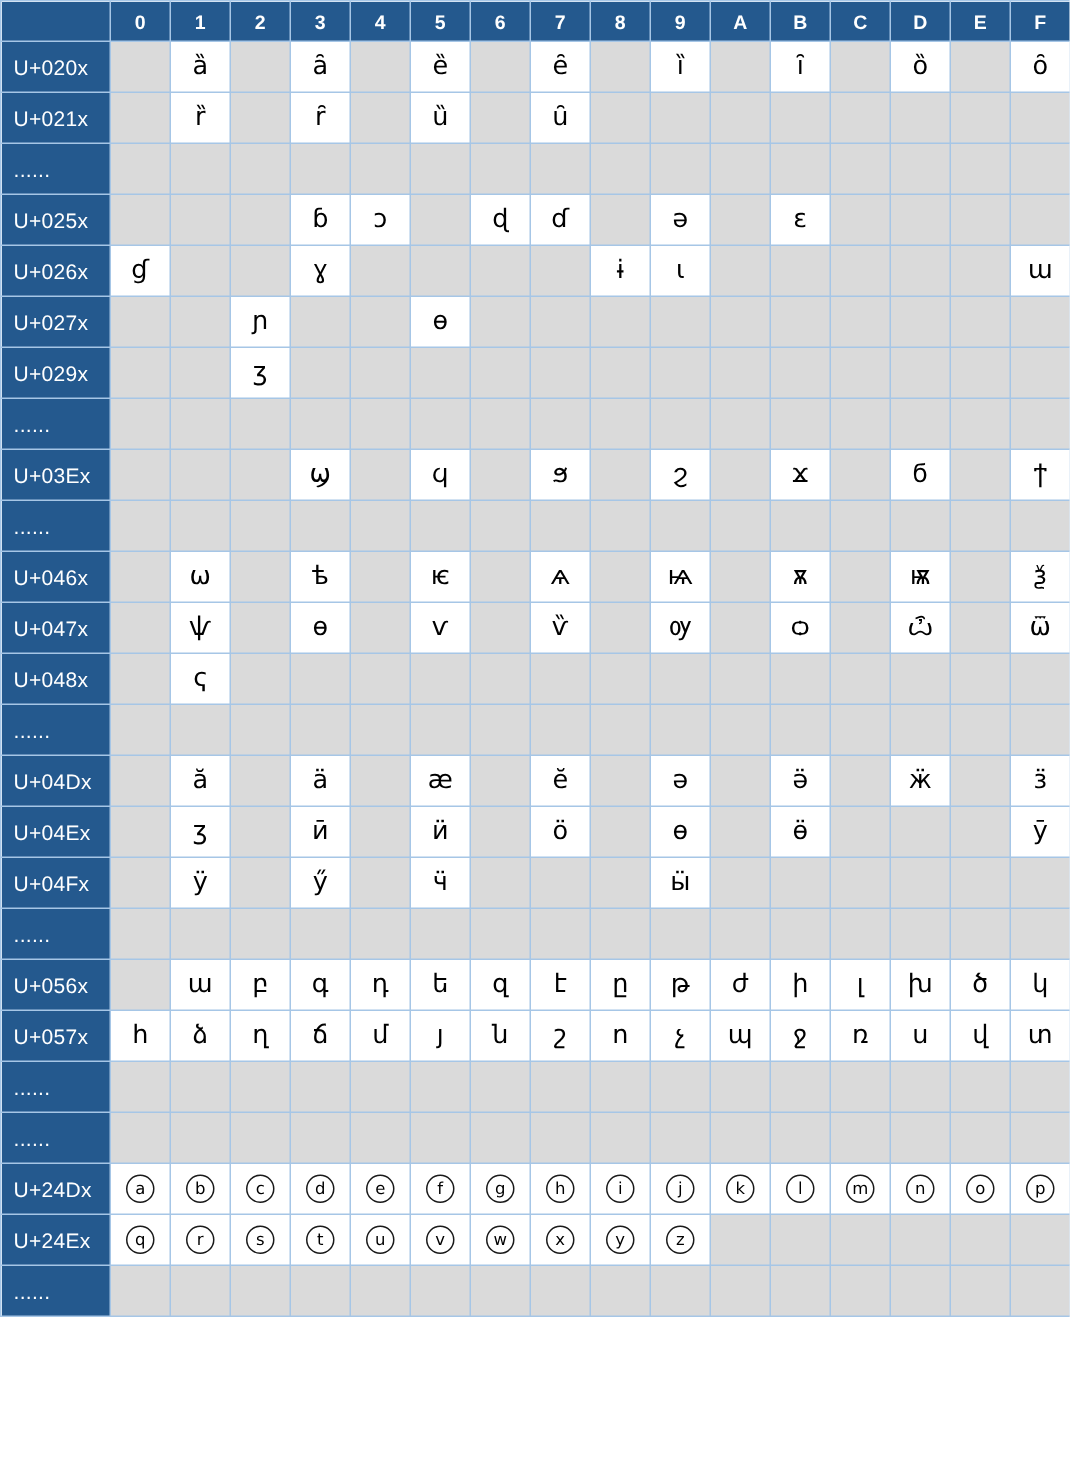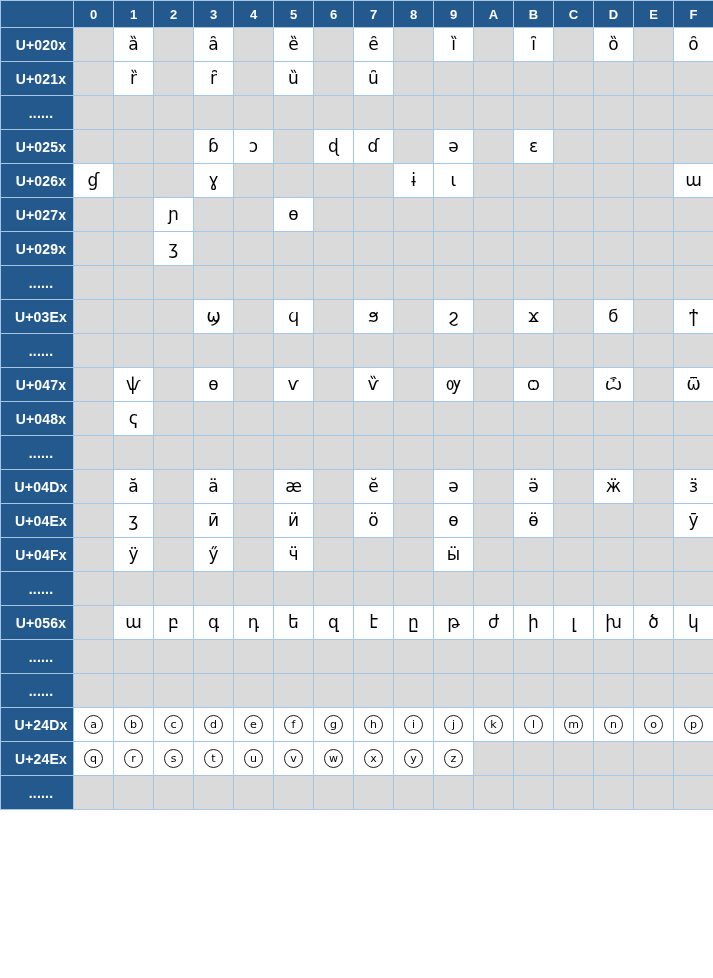--- a/index.html
+++ b/index.html
@@ -32,22 +32,22 @@
     font-weight: bold;
     text-align: center;
     vertical-align: middle;
   }
   tbody th {
     height: 33px;
     background: #24598e;
     color: #ffffff;
     font-family: "Liberation Sans", sans-serif;
     font-size: 14px;
-    font-weight: bold;
-    text-align: center;
+    font-weight: normal;
+    text-align: left;
     padding-left: 8px;
     vertical-align: middle;
     letter-spacing: 0.2px;
   }
   td {
     height: 33px;
     background: #dadada;
     text-align: center;
     vertical-align: middle;
     font-size: 17px;
@@ -299,20 +299,39 @@
           <td></td>
           <td></td>
           <td></td>
           <td></td>
           <td></td>
           <td></td>
           <td></td>
           <td></td>
         </tr>
         <tr>
+          <th>U+046x</th>
+          <td></td>
+          <td class="filled">ѡ</td>
+          <td></td>
+          <td class="filled">ѣ</td>
+          <td></td>
+          <td class="filled">ѥ</td>
+          <td></td>
+          <td class="filled">ѧ</td>
+          <td></td>
+          <td class="filled">ѩ</td>
+          <td></td>
+          <td class="filled">ѫ</td>
+          <td></td>
+          <td class="filled">ѭ</td>
+          <td></td>
+          <td class="filled">ѯ</td>
+        </tr>
+        <tr>
           <th>U+047x</th>
           <td></td>
           <td class="filled">ѱ</td>
           <td></td>
           <td class="filled">ѳ</td>
           <td></td>
           <td class="filled">ѵ</td>
           <td></td>
           <td class="filled">ѷ</td>
           <td></td>
@@ -449,20 +468,39 @@
           <td class="filled">զ</td>
           <td class="filled">է</td>
           <td class="filled">ը</td>
           <td class="filled">թ</td>
           <td class="filled">ժ</td>
           <td class="filled">ի</td>
           <td class="filled">լ</td>
           <td class="filled">խ</td>
           <td class="filled">ծ</td>
           <td class="filled">կ</td>
+        </tr>
+        <tr>
+          <th>U+057x</th>
+          <td class="filled">հ</td>
+          <td class="filled">ձ</td>
+          <td class="filled">ղ</td>
+          <td class="filled">ճ</td>
+          <td class="filled">մ</td>
+          <td class="filled">յ</td>
+          <td class="filled">ն</td>
+          <td class="filled">շ</td>
+          <td class="filled">ո</td>
+          <td class="filled">չ</td>
+          <td class="filled">պ</td>
+          <td class="filled">ջ</td>
+          <td class="filled">ռ</td>
+          <td class="filled">ս</td>
+          <td class="filled">վ</td>
+          <td class="filled">տ</td>
         </tr>
         <tr>
           <th>......</th>
           <td></td>
           <td></td>
           <td></td>
           <td></td>
           <td></td>
           <td></td>
           <td></td>

